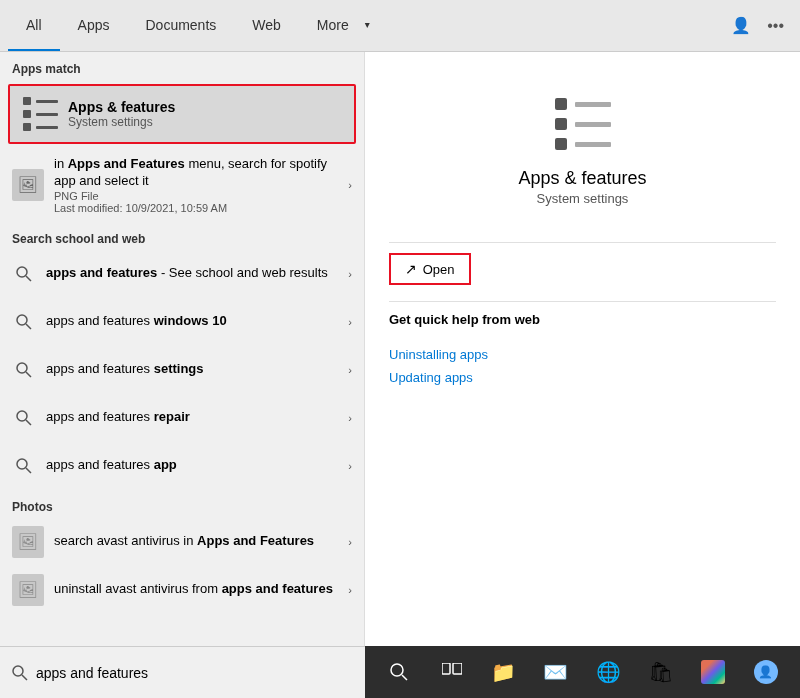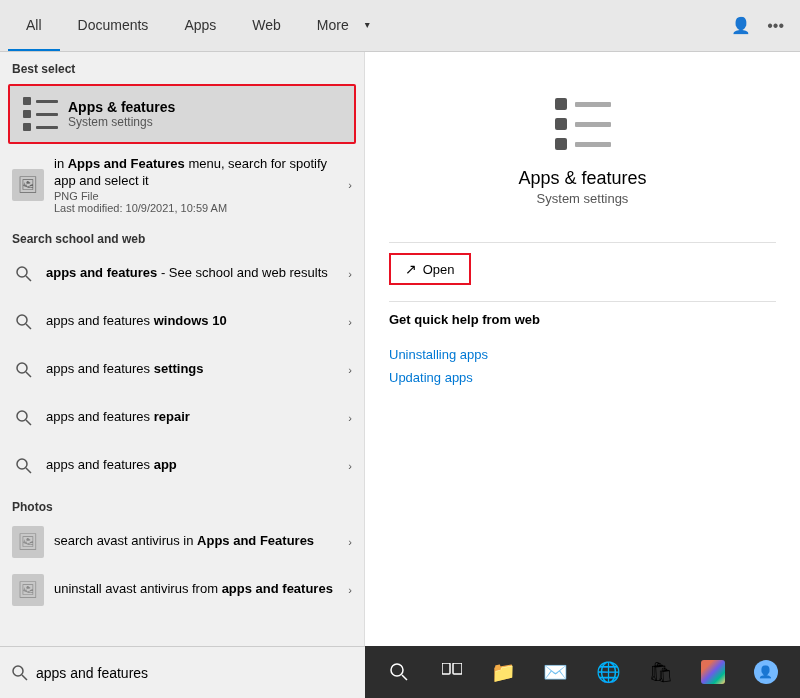--- a/index.html
+++ b/index.html
@@ -331,44 +331,44 @@
   </style>
 </head>
 <body>
 
 <div class="tab-bar">
   <div class="tab-bar-left">
     <div class="tab-item active">
       <span>All</span>
     </div>
     <div class="tab-item">
+      <span>Apps</span>
+    </div>
+    <div class="tab-item">
       <span>Documents</span>
-    </div>
-    <div class="tab-item">
-      <span>Apps</span>
     </div>
     <div class="tab-item">
       <span>Web</span>
     </div>
     <div class="tab-item tab-more">
       <span>More</span>
       <span style="font-size:10px;">▾</span>
     </div>
   </div>
   <div class="tab-bar-right">
     <span class="tab-bar-icon">👤</span>
     <span class="tab-bar-icon">•••</span>
   </div>
 </div>
 
 <div class="main-layout">
 
   <div class="left-panel">
 
-    <div class="section-label">Best select</div>
+    <div class="section-label">Apps match</div>
     <div class="best-match-item">
       <div class="best-match-icon">
         <div class="apps-features-icon">
           <div class="icon-row">
             <div class="icon-square"></div>
             <div class="icon-line"></div>
           </div>
           <div class="icon-row">
             <div class="icon-square"></div>
             <div class="icon-line"></div>

